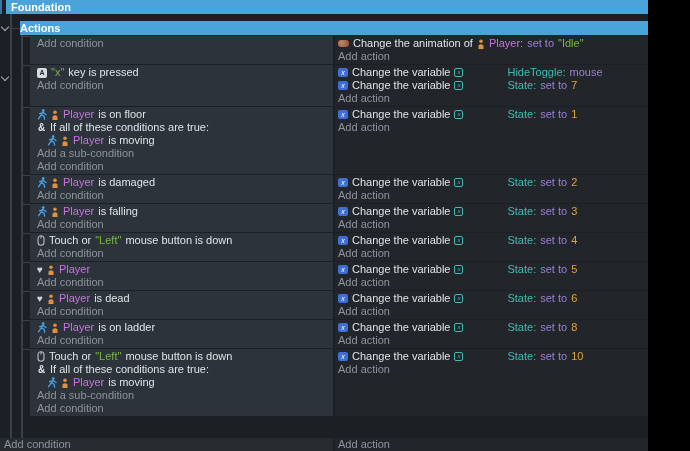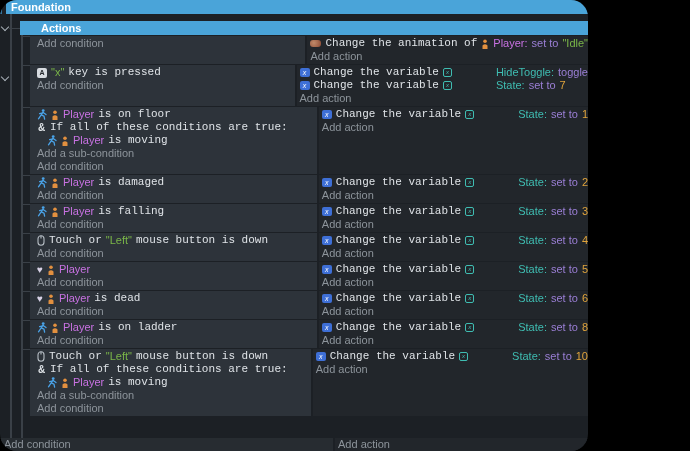--- a/index.html
+++ b/index.html
@@ -3,42 +3,42 @@
 <meta charset="utf-8">
 <style>
   :root{
     --blue:#4aa4d9; --blue-dark:#36759f;
     --page:#1c2025; --cond-bg:#2d333a; --act-bg:#22262b; --root-cond-bg:#272c31;
     --txt:#dfe3e7; --muted:#8d949b; --guide:#3a4047;
     --obj:#c972e3; --str:#7ab648; --kw:#9b7fd6; --num:#e0a43c; --var:#3fbdb2;
   }
   *{margin:0;padding:0;box-sizing:border-box;}
   body{background:#000;}
-  .stage{position:relative;width:588px;height:451px;background:var(--page);overflow:hidden;
-         font-family:"Liberation Sans",sans-serif;font-size:11px;line-height:13px;color:var(--txt);border-radius:17px;}
+  .stage{position:relative;width:648px;height:451px;background:var(--page);overflow:hidden;
+         font-family:"Liberation Sans",sans-serif;font-size:11px;line-height:13px;color:var(--txt);}
   .f-strip{position:absolute;left:0;top:0;width:2px;height:14px;background:var(--blue-dark);}
   .bar-foundation{height:14px;background:var(--blue);margin-left:6px;padding-left:5px;
                   color:#fff;font-weight:700;line-height:14px;}
   .guide{position:absolute;width:2px;background:var(--guide);}
   #guide1{left:10px;top:14px;height:424px;}
   #guide2{left:21px;top:35px;height:403px;}
   .chev{position:absolute;left:2px;width:6px;height:6px;border-left:1.6px solid #a7afb7;
         border-bottom:1.6px solid #a7afb7;transform:rotate(-45deg);}
   .group-header{position:relative;height:14px;background:var(--blue);margin-left:20px;margin-top:7px;
-                margin-bottom:1px;padding-left:21px;color:#fff;font-weight:700;line-height:14.5px;}
+                margin-bottom:1px;padding-left:0;color:#fff;font-weight:700;line-height:14.5px;}
   .group-header::before{content:"";position:absolute;left:-11px;top:7px;width:11px;height:1px;background:var(--guide);}
   .event{position:relative;display:flex;margin-left:30px;margin-bottom:1px;align-items:stretch;}
   .event::before{content:"";position:absolute;left:-9px;top:0;width:9px;height:1px;background:var(--guide);}
   .cond-cell{width:303px;background:var(--cond-bg);padding:1px 0;}
   .act-cell{flex:1;margin-left:2px;background:var(--act-bg);padding:1px 0;}
   .line{display:flex;align-items:center;gap:4px;height:13px;padding-left:7px;white-space:nowrap;overflow:hidden;}
   .act-cell .line{padding-left:3px;}
   .ln-sub{padding-left:17px;}
   .ln-addsub{}
-  .t-plain{color:var(--txt);font-family:Liberation Mono, monospace;}
+  .t-plain{color:var(--txt);}
   .t-muted{color:var(--muted);}
   .t-object{color:var(--obj);font-weight:400;}
   .t-string{color:var(--str);}
   .t-keyword{color:var(--kw);}
   .t-number{color:var(--num);}
   .t-variable{color:var(--var);padding-left:40px;}
   .icon{display:inline-flex;align-items:center;justify-content:center;flex:none;}
   .ic-animation-icon{width:11px;height:7px;border-radius:3px;
       background:radial-gradient(circle at 35% 40%, #c08a6a, #8b4a34);}
   .ic-variable-action-icon{width:10px;height:9px;background:#3e6fd6;border-radius:2px;
@@ -100,21 +100,21 @@
           <div class="line">
             <span class="t-muted">Add condition</span>
           </div>
         </div>
         <div class="act-cell">
           <div class="line">
             <span class="icon ic-variable-action-icon">x</span>
             <span class="t-plain">Change the variable</span>
             <span class="icon ic-variable-icon">x</span>
             <span class="t-variable">HideToggle:</span>
-            <span class="t-keyword">toggle</span>
+            <span class="t-keyword">mouse</span>
           </div>
           <div class="line">
             <span class="icon ic-variable-action-icon">x</span>
             <span class="t-plain">Change the variable</span>
             <span class="icon ic-variable-icon">x</span>
             <span class="t-variable">State:</span>
             <span class="t-keyword">set to</span>
             <span class="t-number">7</span>
           </div>
           <div class="line">

